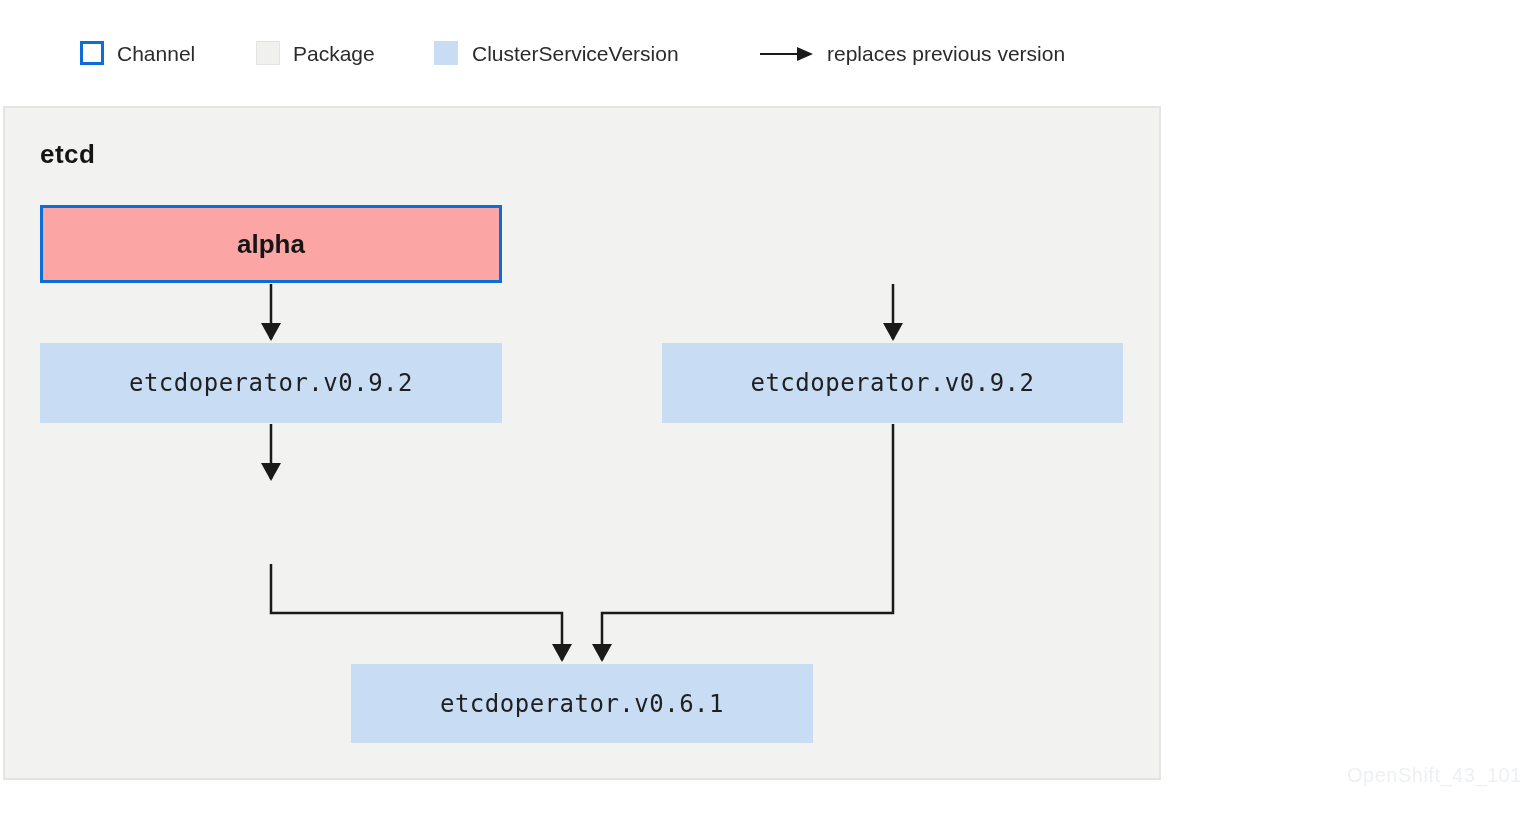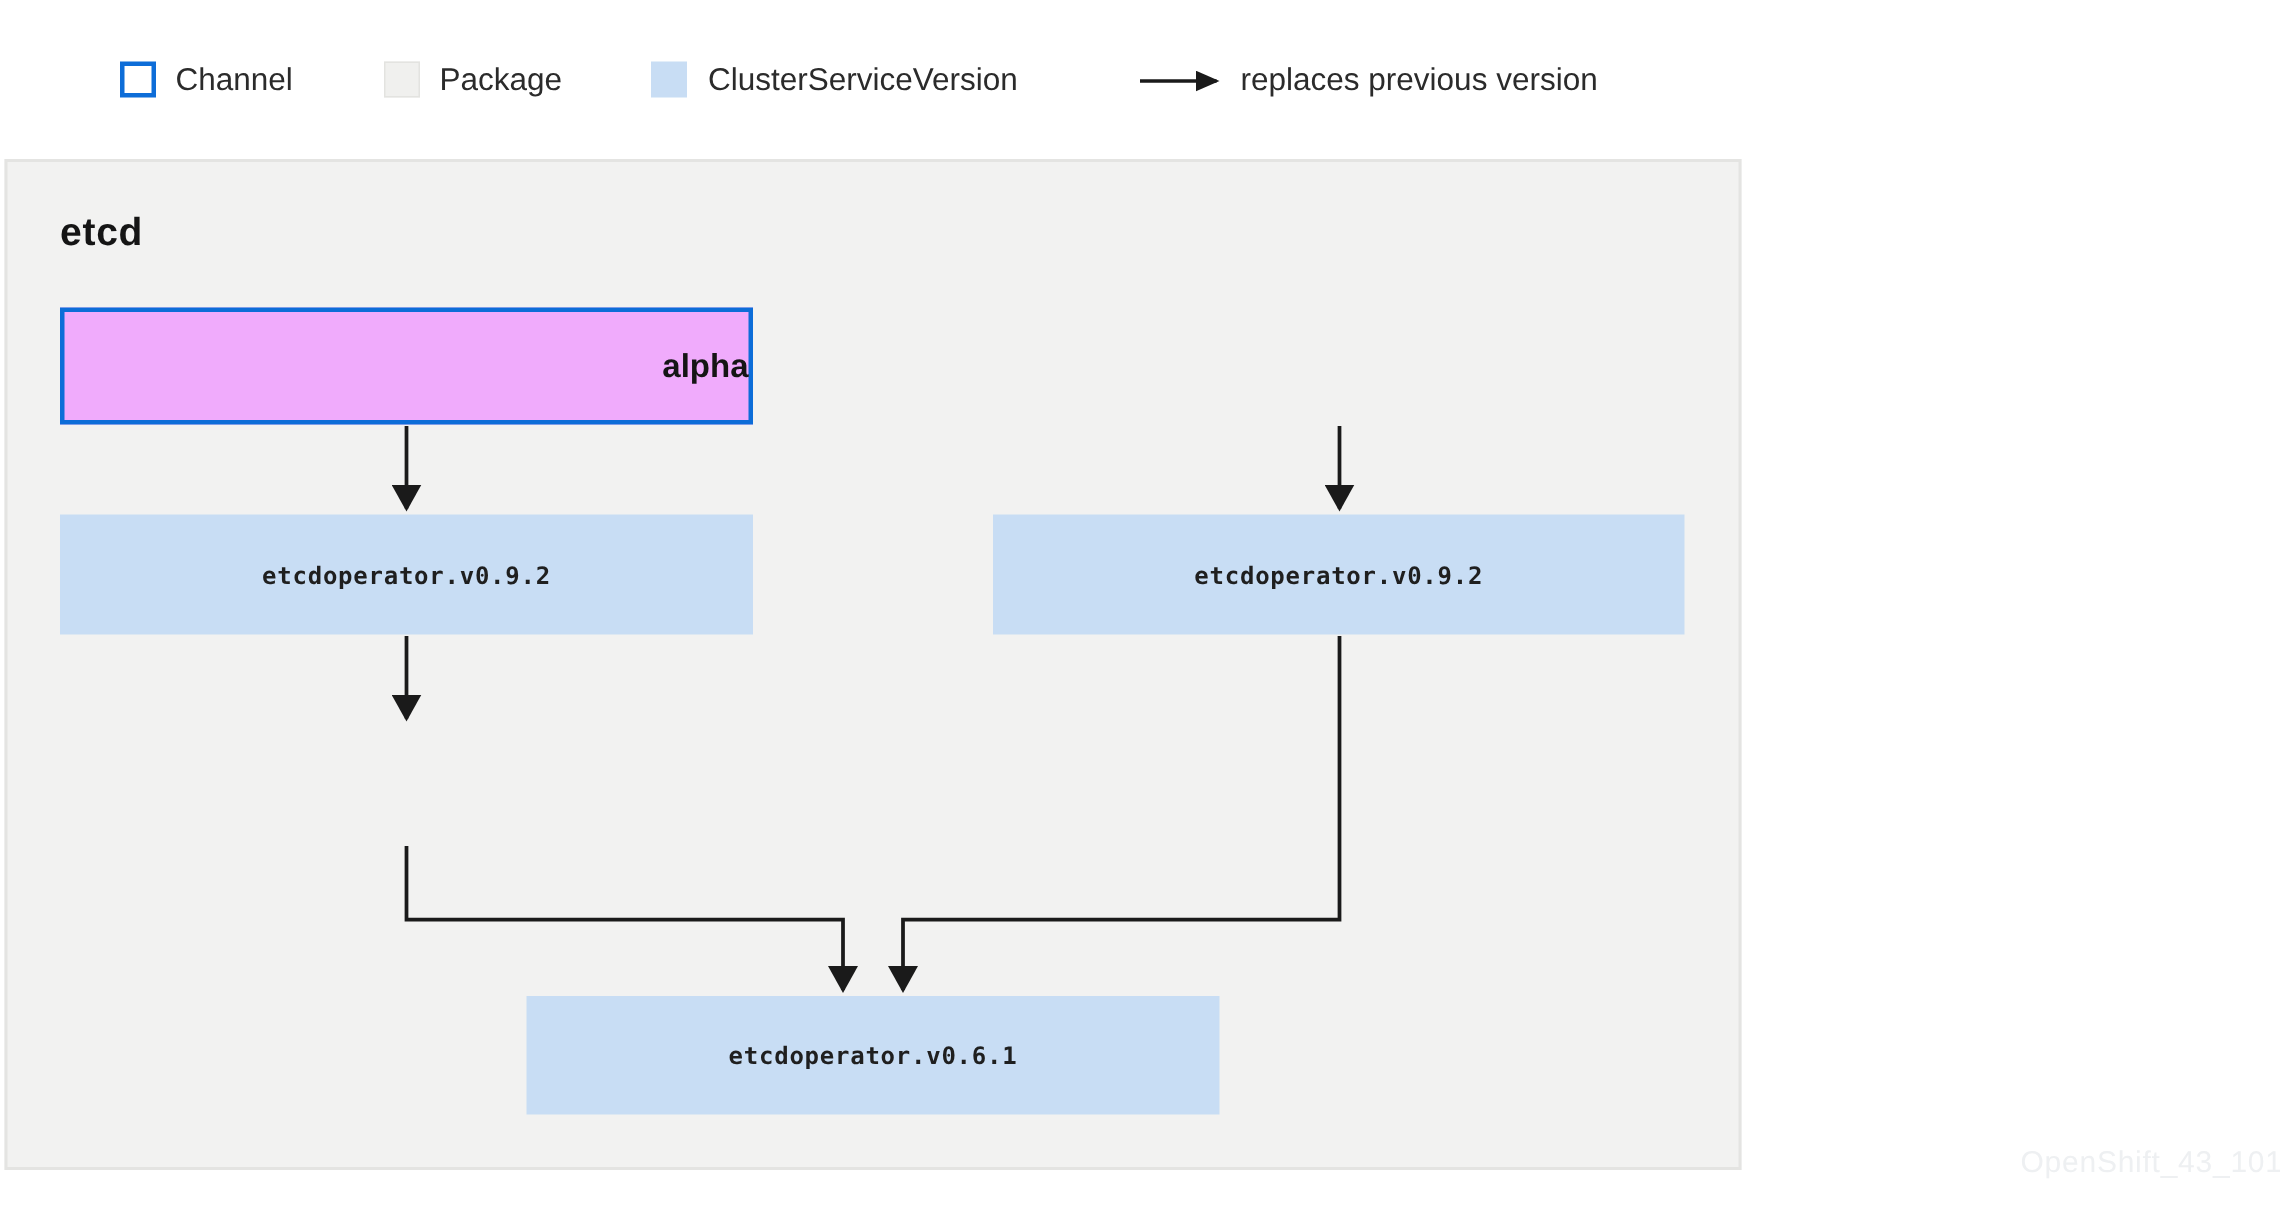--- a/index.html
+++ b/index.html
@@ -22,24 +22,24 @@
 
   
   .panel { position: absolute; left: 3px; top: 106px; width: 1158px; height: 674px;
            background: #f2f2f1; border: 2px solid #e4e4e2; }
   .panel-title { position: absolute; left: 40px; top: 139px; font-size: 26px;
                  font-weight: bold; color: #151515; letter-spacing: 0.5px; }
 
   
   .node { position: absolute; display: flex; align-items: center; justify-content: center;
           white-space: nowrap; }
-  .channel-node { background: #f0abfc; border: 3px solid #0d6dd8;
-                  font-size: 22px; font-weight: bold; color: #151515; justify-content: flex-end; }
+  .channel-node { background: #fca5a5; border: 3px solid #0d6dd8;
+                  font-size: 26px; font-weight: bold; color: #151515; }
   .csv-node { background: #c8ddf4; font-family: "DejaVu Sans Mono", "Liberation Mono", monospace;
-              font-size: 16px; color: #1f1f1f; letter-spacing: 0.5px; font-weight: bold; }
+              font-size: 24px; color: #1f1f1f; letter-spacing: 0.5px; }
 
   .node-alpha        { left: 40px;  top: 205px; width: 462px; height: 78px; }
   .node-beta         { left: 662px; top: 205px; width: 461px; height: 78px; }
   .node-csv-a092     { left: 40px;  top: 343px; width: 462px; height: 80px; }
   .node-csv-a090     { left: 40px;  top: 484px; width: 462px; height: 79px; }
   .node-csv-b092     { left: 662px; top: 343px; width: 461px; height: 80px; }
   .node-csv-shared   { left: 351px; top: 664px; width: 462px; height: 79px; align-items: center; }
 
   
   .edges { position: absolute; left: 0; top: 0; width: 1520px; height: 816px;

